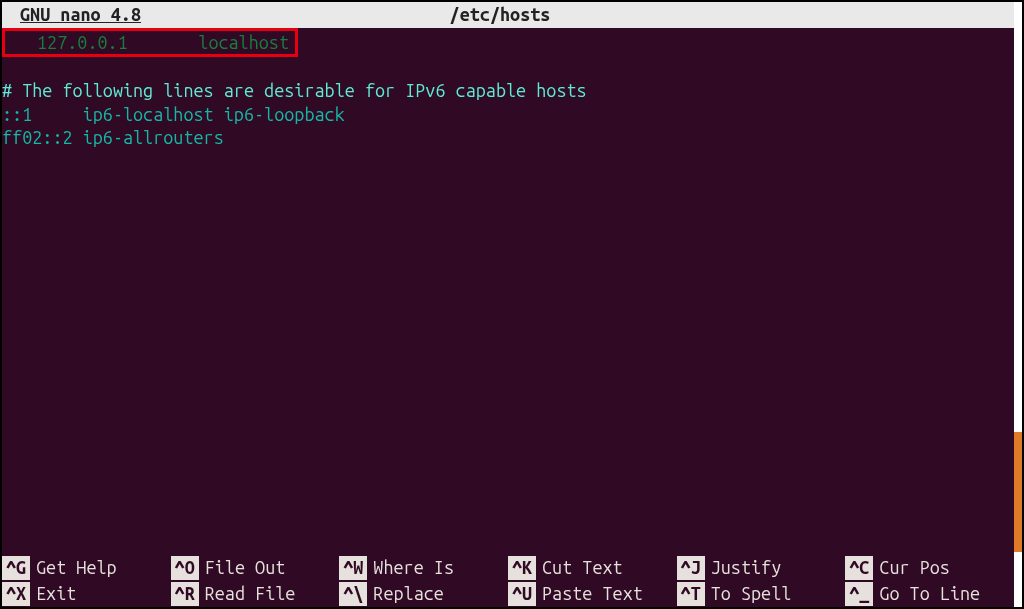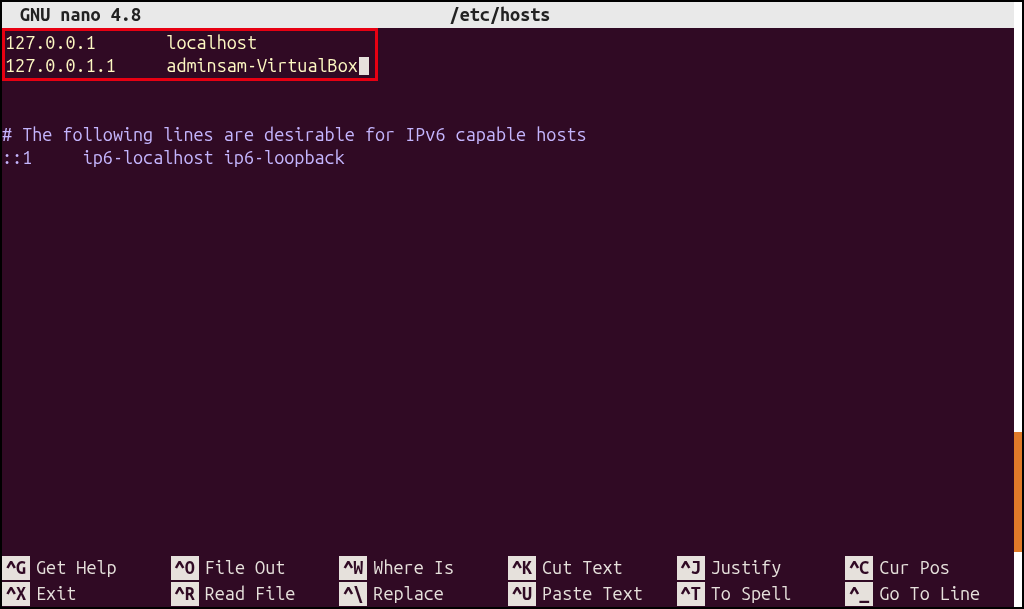--- a/index.html
+++ b/index.html
@@ -44,21 +44,21 @@
   .titlebar{
     background:#e9e9e9;
     color:#222;
     height:26px;
     display:flex;
     align-items:center;
     padding:0 6px 0 18px;
     font-weight:600;
     white-space:pre;
   }
-  .title-left{flex:0 0 auto;}
+  .title-left{flex:0 0 auto;text-decoration:underline;}
   .title-center{
     position:absolute;
     left:0; right:24px;
     text-align:center;
     pointer-events:none;
   }
 
   .content{
     position:absolute;
     top:26px; bottom:52px;
@@ -67,29 +67,29 @@
   }
 
   .highlight-box{
     border:3px solid #e70012;
     padding-right:6px;
     display:inline-block;
     margin:0;
   }
   .entry-line{
     white-space:pre;
-    color:#fef9c3;
+    color:#15803d;
+    padding-left:32px;
   }
   .comment{
-    color:#c4b5fd; 
+    color:#5eead4; 
     white-space:pre;
-    margin-top:20px;
   }
   .plain{
-    color:#c4b5fd;
+    color:#14b8a6;
     white-space:pre;
   }
   .cursor{
     display:inline-block;
     width:10px;
     height:18px;
     background:#e6e1dc;
     vertical-align:text-bottom;
     margin-left:1px;
   }
@@ -128,27 +128,27 @@
   <div class="terminal">
 
     <div class="titlebar">
       <span class="title-left">GNU nano 4.8</span>
       <span class="title-center">/etc/hosts</span>
     </div>
 
     <div class="content">
       <div class="highlight-box">
         <div class="entry-line"><span>127.0.0.1</span>       <span>localhost</span></div>
-        <div class="entry-line"><span>127.0.0.1.1</span>     <span>adminsam-VirtualBox</span><span class="cursor"></span></div>
       </div>
 
       <div style="height:22px"></div>
 
       <div class="comment"># The following lines are desirable for IPv6 capable hosts</div>
       <div class="plain">::1     ip6-localhost ip6-loopback</div>
+      <div class="plain">ff02::2 ip6-allrouters</div>
     </div>
 
     <div class="footer">
       <div class="sc"><span class="key">^G</span><span>Get Help</span></div>
       <div class="sc"><span class="key">^O</span><span>File Out</span></div>
       <div class="sc"><span class="key">^W</span><span>Where Is</span></div>
       <div class="sc"><span class="key">^K</span><span>Cut Text</span></div>
       <div class="sc"><span class="key">^J</span><span>Justify</span></div>
       <div class="sc"><span class="key">^C</span><span>Cur Pos</span></div>
 

